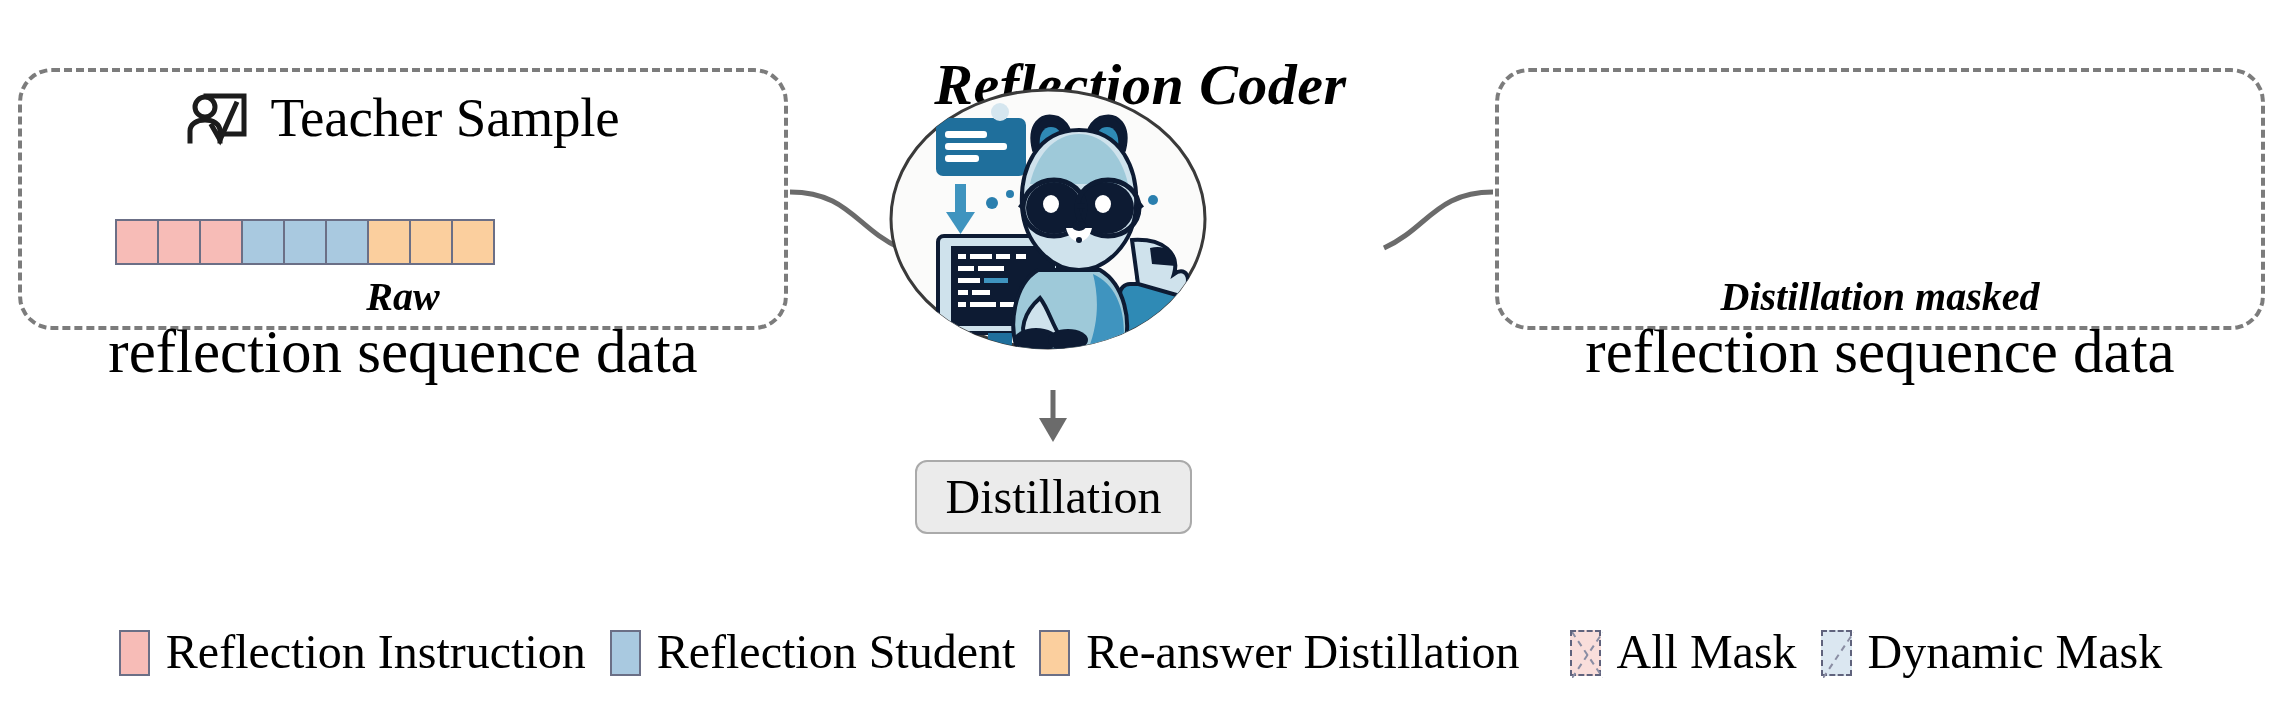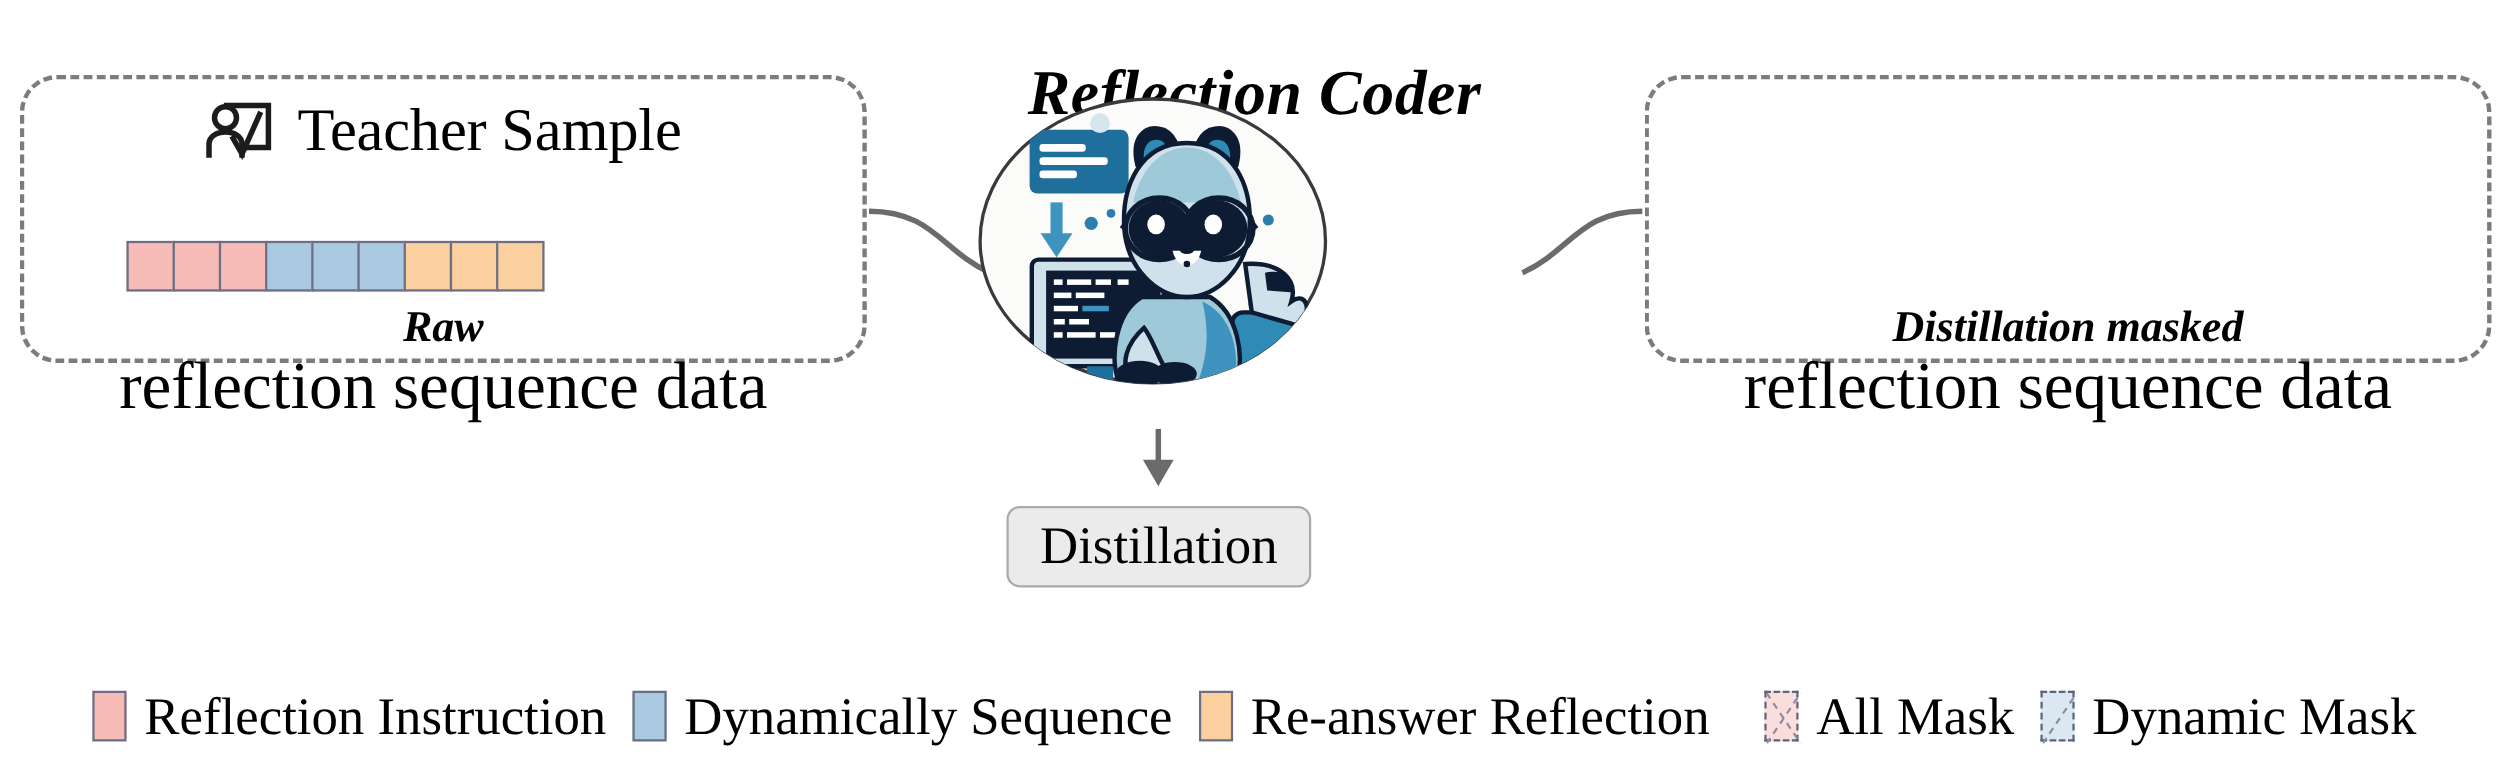--- a/index.html
+++ b/index.html
@@ -143,21 +143,21 @@
     left: 0;
     top: 628px;
     width: 2281px;
     display: flex;
     align-items: center;
     justify-content: center;
     gap: 0px;
   }
   .legend-item {
     display: flex;
-    align-items: flex-start;
+    align-items: flex-end;
     gap: 16px;
     margin-right: 24px;
   }
   .legend-item:last-child { margin-right: 0; }
   .legend-item .lbl {
     font-size: 48px;
     line-height: 1;
     white-space: nowrap;
   }
   .swatch {
@@ -310,25 +310,25 @@
     </div>
   </div>
 
   <div id="legend">
       <div class="legend-item">
         <span class="swatch" style="background: rgb(247, 188, 183);"></span>
         <span class="lbl">Reflection Instruction</span>
       </div>
       <div class="legend-item">
         <span class="swatch" style="background: rgb(169, 201, 224);"></span>
-        <span class="lbl">Dynamically Sequence</span>
+        <span class="lbl">Reflection Student</span>
       </div>
       <div class="legend-item">
         <span class="swatch" style="background: rgb(251, 207, 158);"></span>
-        <span class="lbl">Re-answer Reflection</span>
+        <span class="lbl">Re-answer Distillation</span>
       </div>
       <div class="legend-item gap-before">
         <span class="swatch masked" style="background: rgb(249, 222, 219);">
           <svg width="31" height="46" viewBox="0 0 31 46" style="position: absolute; left: 0px; top: 0px;">
             <path d="M 0 46 L 31 0" stroke="#8a8da3" stroke-width="2" stroke-dasharray="6 5" fill="none"></path>
             <path d="M 0 0 L 31 46" stroke="#8a8da3" stroke-width="2" stroke-dasharray="6 5" fill="none"></path>
           </svg>
         </span>
         <span class="lbl">All Mask</span>
       </div>

